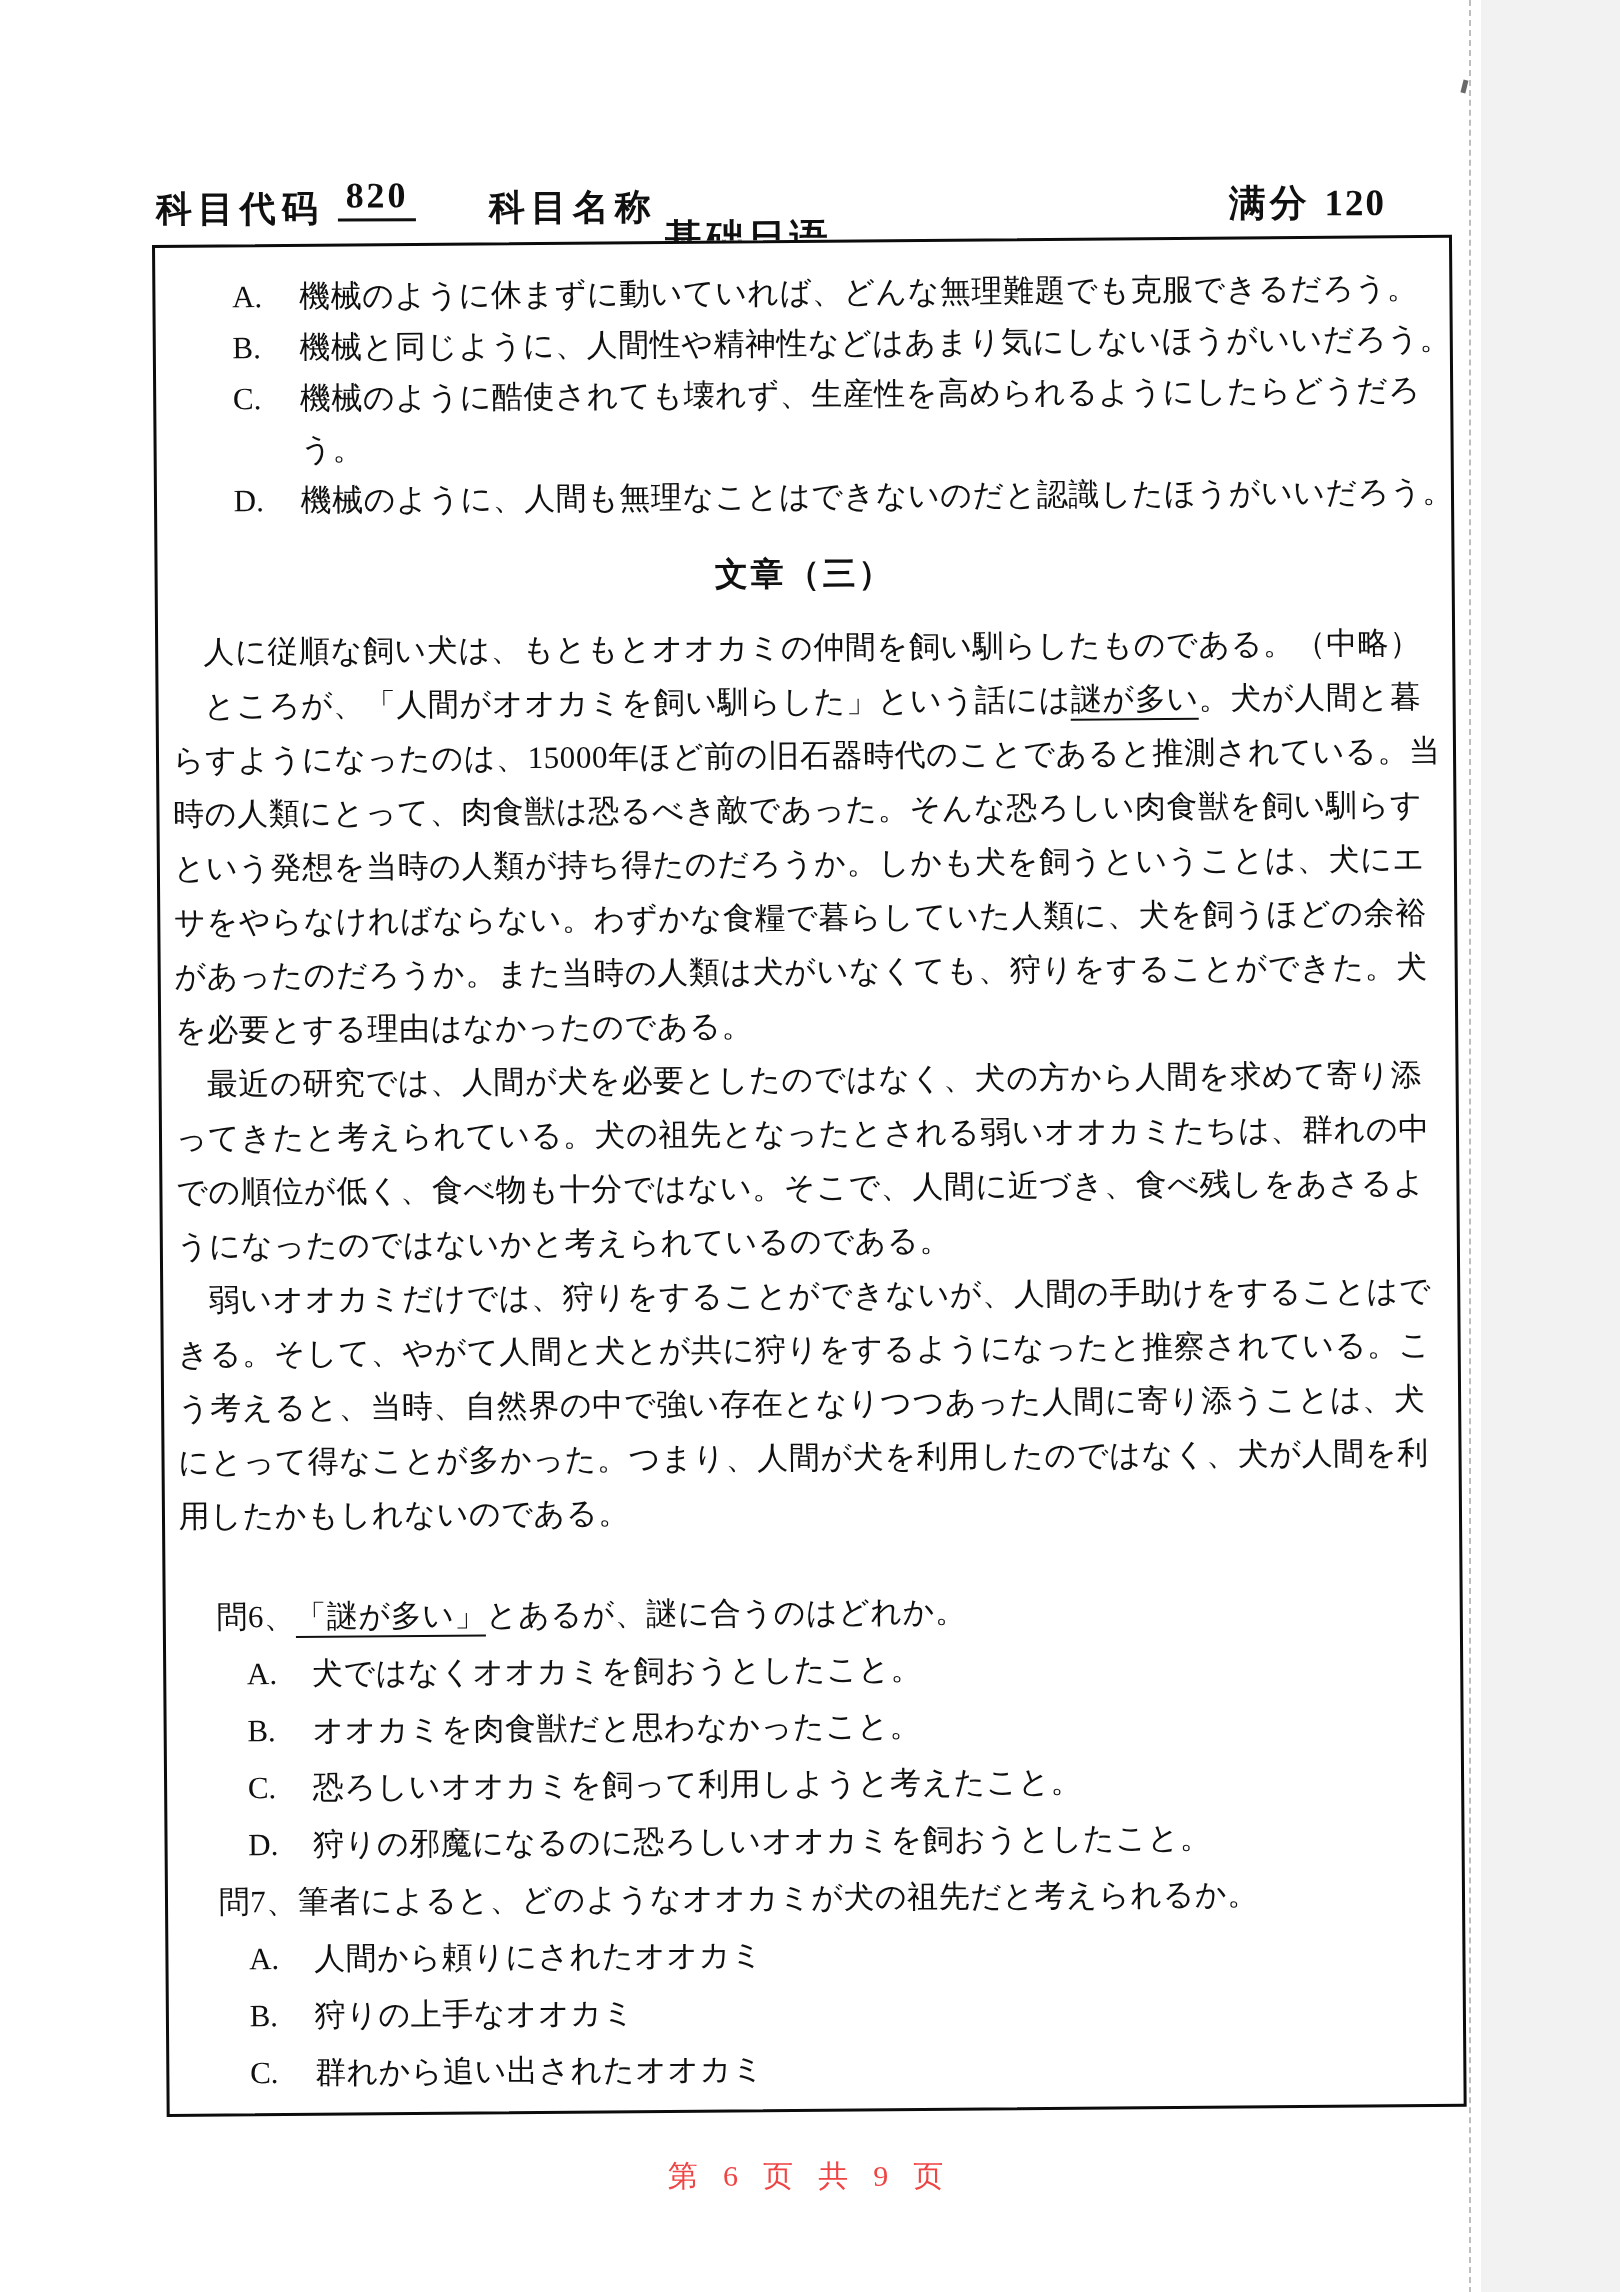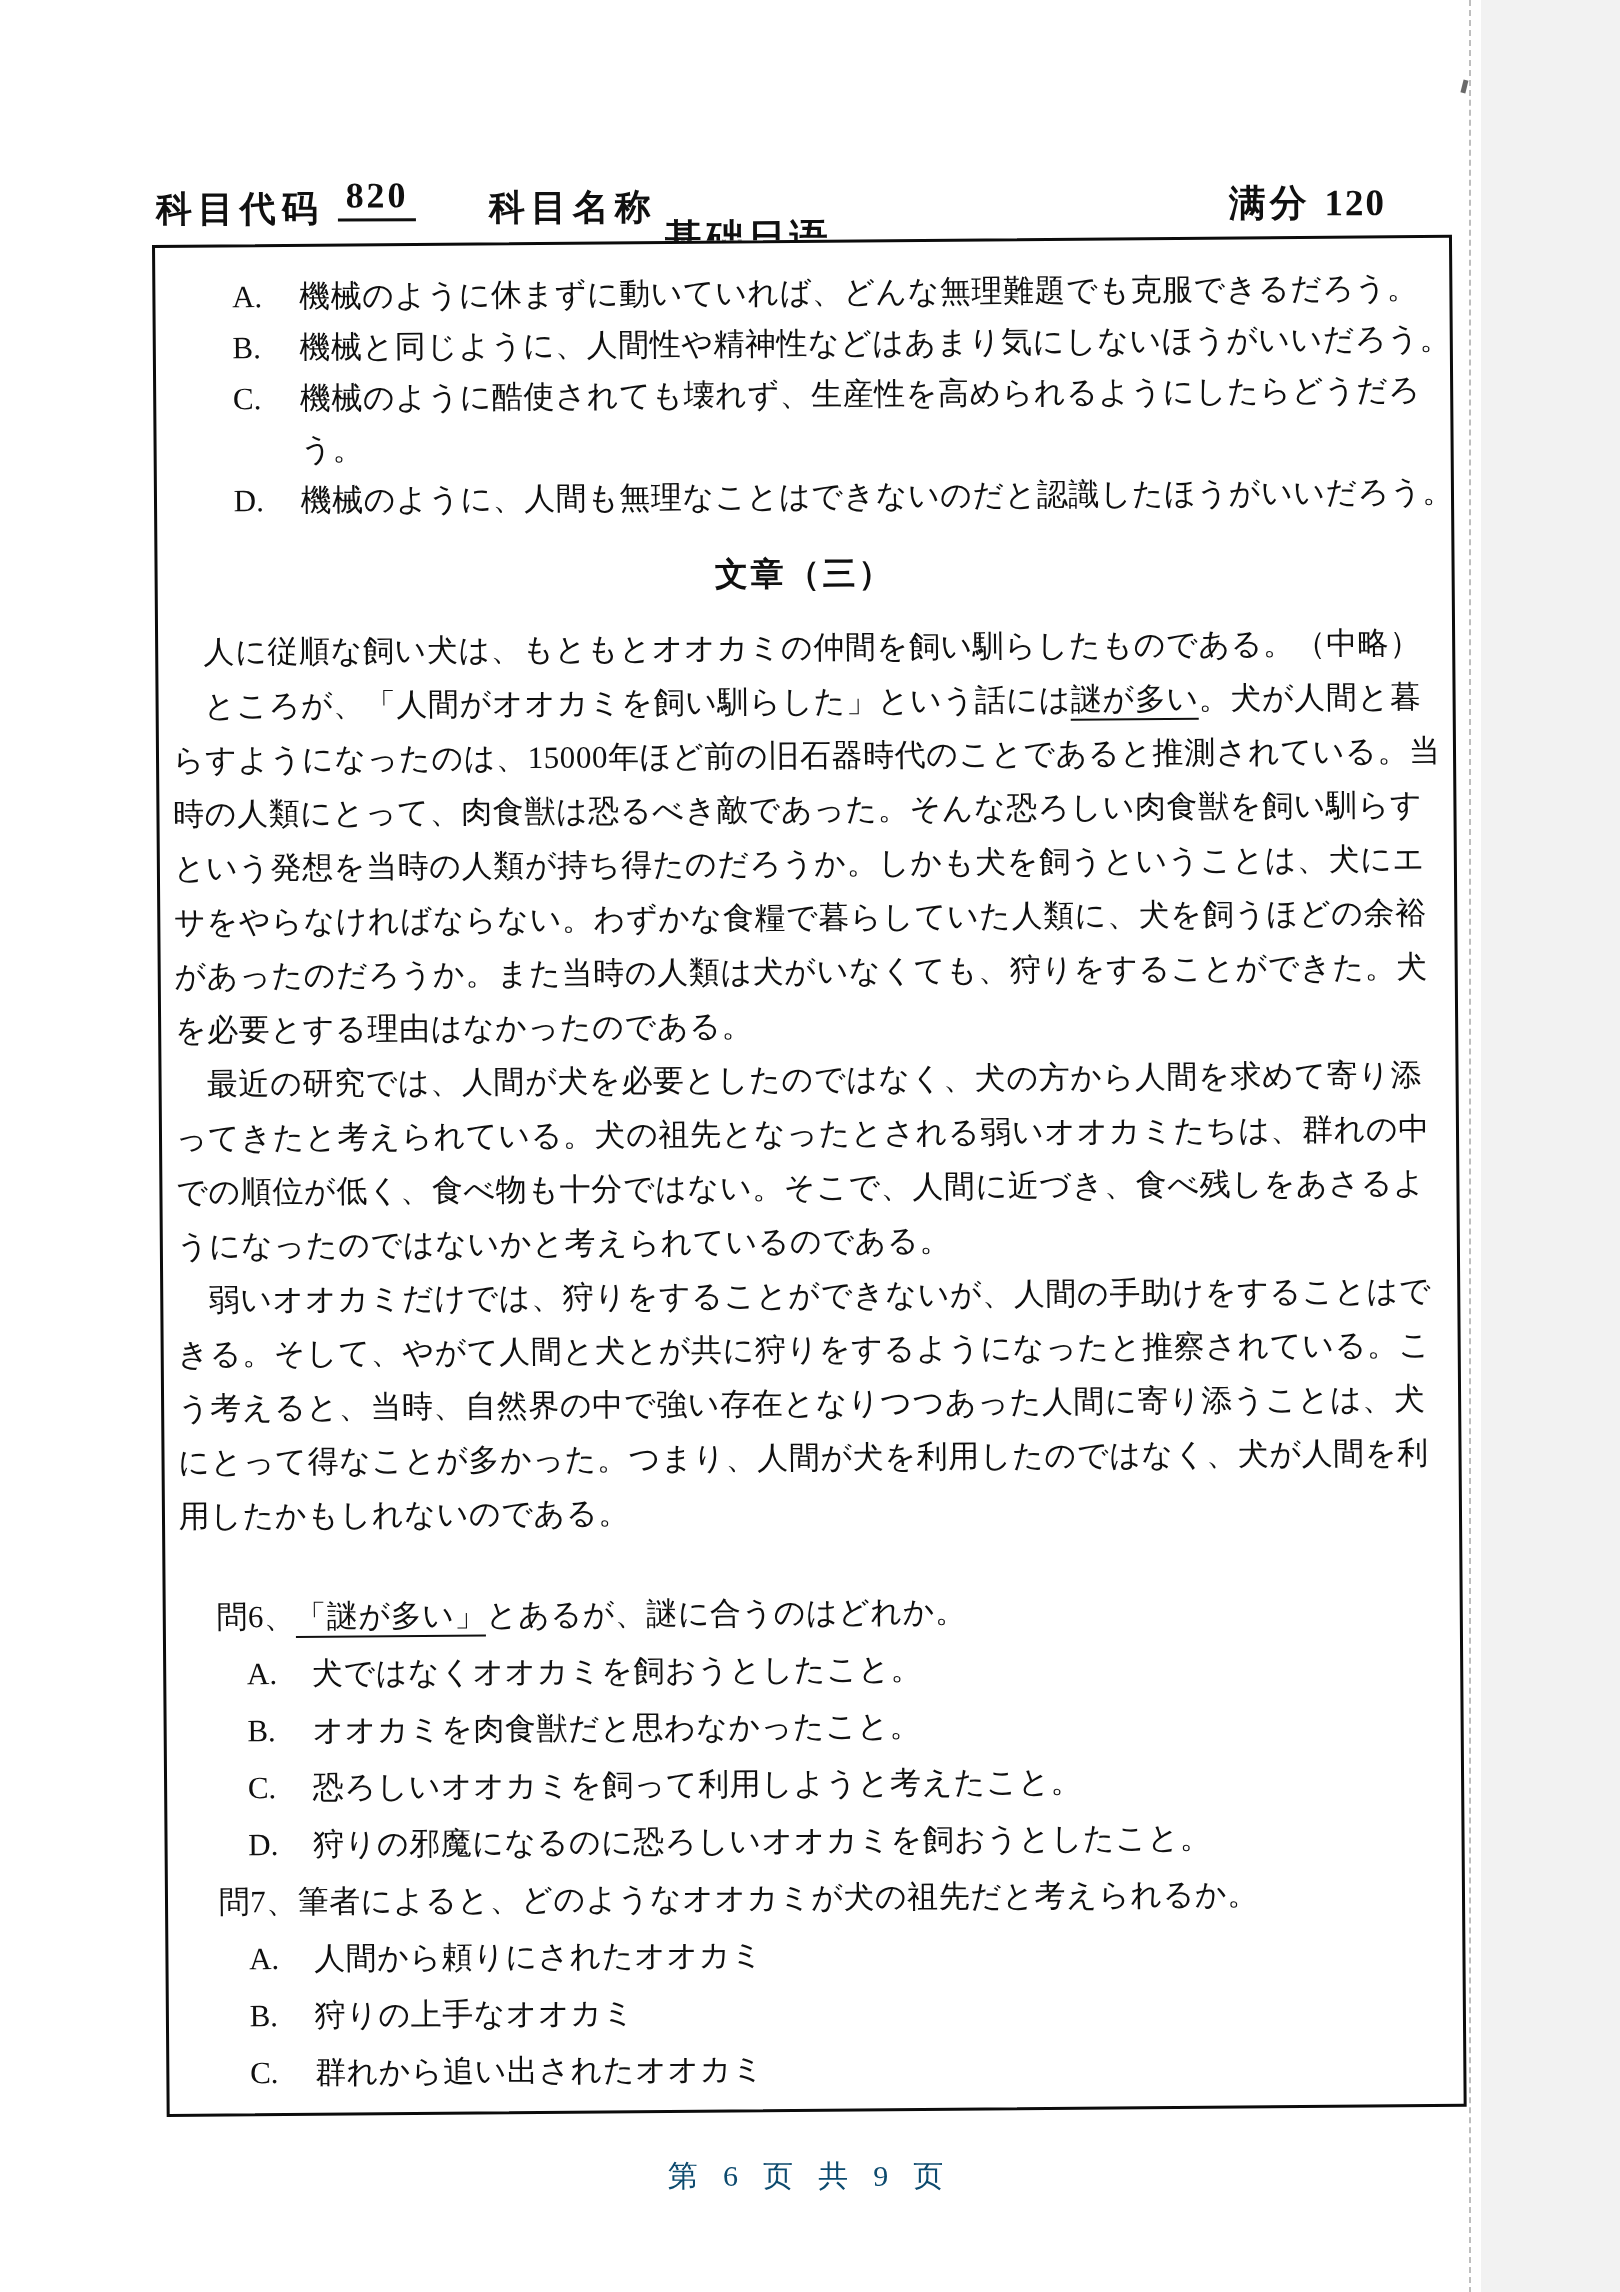--- a/index.html
+++ b/index.html
@@ -46,21 +46,21 @@
   .p-line { line-height: 54px; font-size: 31px; letter-spacing: 0.6px; white-space: nowrap; }
 
   .questions { margin-top: 45px; }
   .q-label { margin-left: 37px; line-height: 57px; font-size: 31px; letter-spacing: 0.5px; white-space: nowrap; }
   .questions .opt-row { line-height: 57px; }
   .questions .opt-letter { margin-left: 67px; width: 65px; }
 
   .u { border-bottom: 2.9px solid #101010; padding-bottom: 2px; }
 
   
-  .footer { position: absolute; left: 0; top: 2156px; width: 1620px; text-align: center; font-size: 30px; letter-spacing: 8.8px; color: #0c4a6e; }
+  .footer { position: absolute; left: 0; top: 2156px; width: 1620px; text-align: center; font-size: 30px; letter-spacing: 8.8px; color: #ef4444; }
 </style>
 </head>
 <body>
 
 <div class="page">
 
   <div class="header">
     <span class="h-item h-label" id="code-label">科目代码</span>
     <span class="h-item" id="code-value">820</span>
     <span class="h-item h-label" id="name-label">科目名称</span>

